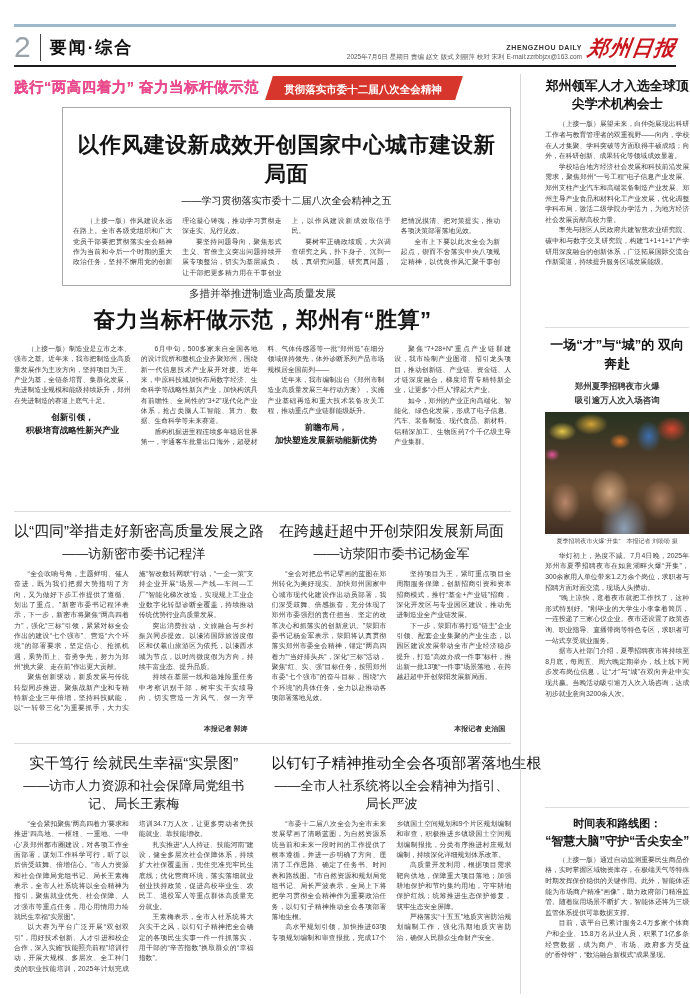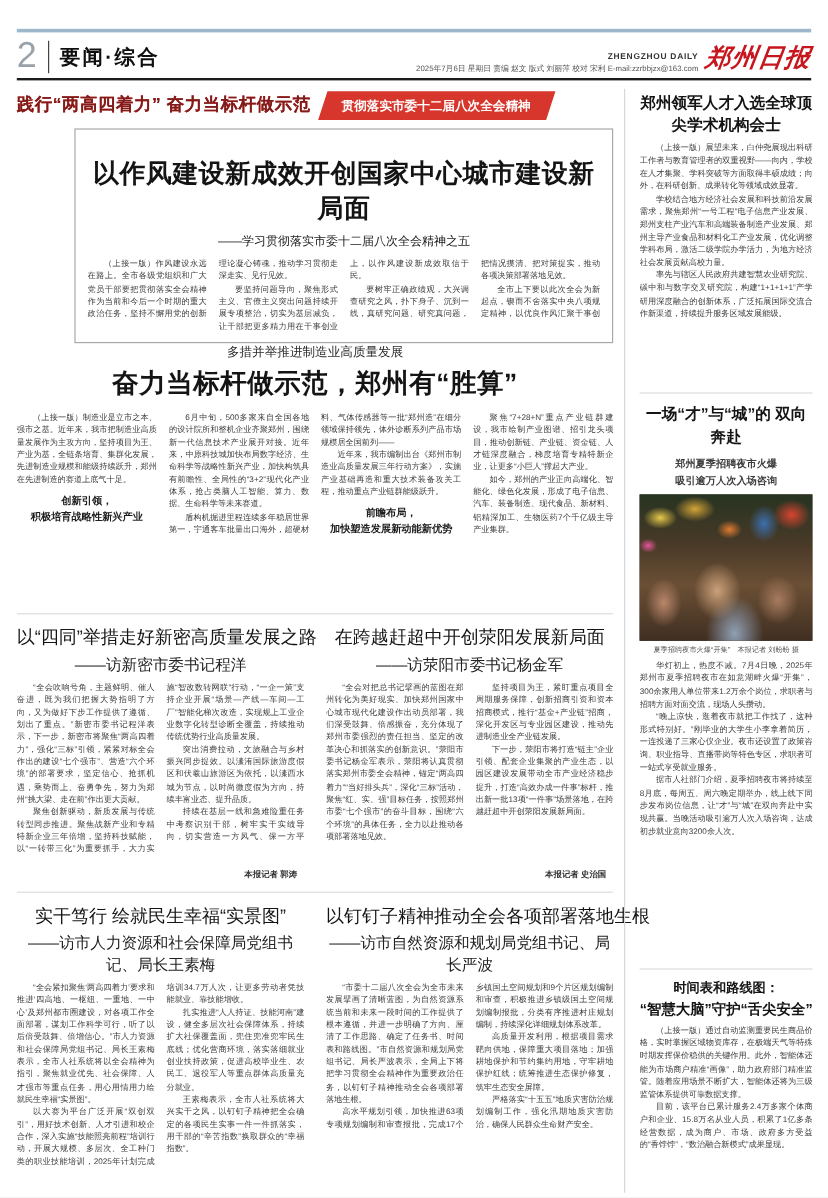--- a/index.html
+++ b/index.html
@@ -17,24 +17,24 @@
   .section-title { font-size:17px; font-weight:bold; color:#0f0f0f; letter-spacing:2px; }
   .mh-right { text-align:right; display:flex; align-items:flex-end; }
   .mh-text { text-align:right; margin-right:6px; }
   .mast-en { font-size:7px; font-weight:bold; color:#333; letter-spacing:.6px; }
   .dateline { font-size:6.5px; color:#555; margin-top:2px; white-space:nowrap; }
   .mast-cn { font-size:21px; color:#c8161e; font-weight:bold; font-family:"DejaVu Serif", serif; font-style:italic; transform:skewX(-8deg); display:inline-block; letter-spacing:1px; }
   .headrule { height:2px; background:#1c1c1c; }
 
   .content { display:flex; margin-top:7px; height:920px; }
   .main { width:508px; }
-  .sidebar { flex:1; margin-left:9px; border-left:1px solid #d8d8d8; padding-left:12px; }
+  .sidebar { flex:1; margin-left:9px; border-left:1px solid #d8d8d8; padding-left:24px; }
 
   .banner { display:flex; align-items:center; margin:2px 0 8px; height:23px; }
-  .banner-slogan { color:#7f1d1d; font-weight:900; font-size:14.5px; letter-spacing:.5px; text-shadow:0 0 .4px #d6362b; white-space:nowrap; }
+  .banner-slogan { color:#ec4899; font-weight:900; font-size:14.5px; letter-spacing:.5px; text-shadow:0 0 .4px #d6362b; white-space:nowrap; }
   .banner-badge { margin-left:10px; background:#d6362b; padding:3px 16px; transform:skewX(-18deg); }
   .banner-badge span { display:inline-block; transform:skewX(18deg); color:#fff; font-weight:bold; font-size:10.5px; white-space:nowrap; }
 
   .lead-box { border:1px solid #a9a9a9; padding:22px 10px 7px;margin-left:48px; }
   .lead-hl { text-align:center; font-size:21.5px; font-weight:900; color:#141414; letter-spacing:.5px; }
   .lead-sub { text-align:center; font-size:10px; color:#202020; margin:6px 0 8px; }
 
   .body-text { font-size:6.8px; line-height:1.52; color:#3c3c3c; text-align:justify; overflow:hidden; }
   .body-text p { text-indent:2em; margin:0; }
   .cols4 { column-count:4; column-gap:10px; }
@@ -176,21 +176,21 @@
           <div class="body-text cols2 bot-body">
             <p>“全会紧扣聚焦‘两高四着力’要求和推进‘四高地、一枢纽、一重地、一中心’及郑州都市圈建设，对各项工作全面部署，谋划工作科学可行，听了以后倍受鼓舞、倍增信心。”市人力资源和社会保障局党组书记、局长王素梅表示，全市人社系统将以全会精神为指引，聚焦就业优先、社会保障、人才强市等重点任务，用心用情用力绘就民生幸福“实景图”。</p>
             <p>以大赛为平台广泛开展“双创双引”，用好技术创新、人才引进和校企合作，深入实施“技能照亮前程”培训行动，开展大规模、多层次、全工种门类的职业技能培训，2025年计划完成培训34.7万人次，让更多劳动者凭技能就业、靠技能增收。</p>
             <p>扎实推进“人人持证、技能河南”建设，健全多层次社会保障体系，持续扩大社保覆盖面，兜住兜准兜牢民生底线；优化营商环境，落实落细就业创业扶持政策，促进高校毕业生、农民工、退役军人等重点群体高质量充分就业。</p>
             <p>王素梅表示，全市人社系统将大兴实干之风，以钉钉子精神把全会确定的各项民生实事一件一件抓落实，用干部的“辛苦指数”换取群众的“幸福指数”。</p>
           </div>
           <div class="byline">本报记者 刘盼盼</div>
         </article>
         <article>
           <h2>以钉钉子精神推动全会各项部署落地生根</h2>
-          <div class="sub">——访市自然资源和规划局党组书记、局长严波</div>
+          <div class="sub">——全市人社系统将以全会精神为指引、局长严波</div>
           <div class="body-text cols2 bot-body">
             <p>“市委十二届八次全会为全市未来发展擘画了清晰蓝图，为自然资源系统当前和未来一段时间的工作提供了根本遵循，并进一步明确了方向、厘清了工作思路、确定了任务书、时间表和路线图。”市自然资源和规划局党组书记、局长严波表示，全局上下将把学习贯彻全会精神作为重要政治任务，以钉钉子精神推动全会各项部署落地生根。</p>
             <p>高水平规划引领，加快推进63项专项规划编制和审查报批，完成17个乡镇国土空间规划和9个片区规划编制和审查，积极推进乡镇级国土空间规划编制报批，分类有序推进村庄规划编制，持续深化详细规划体系改革。</p>
             <p>高质量开发利用，根据项目需求靶向供地，保障重大项目落地；加强耕地保护和节约集约用地，守牢耕地保护红线；统筹推进生态保护修复，筑牢生态安全屏障。</p>
             <p>严格落实“十五五”地质灾害防治规划编制工作，强化汛期地质灾害防治，确保人民群众生命财产安全。</p>
           </div>
           <div class="byline">本报记者 孙雪苹</div>
         </article>
       </section>
 

